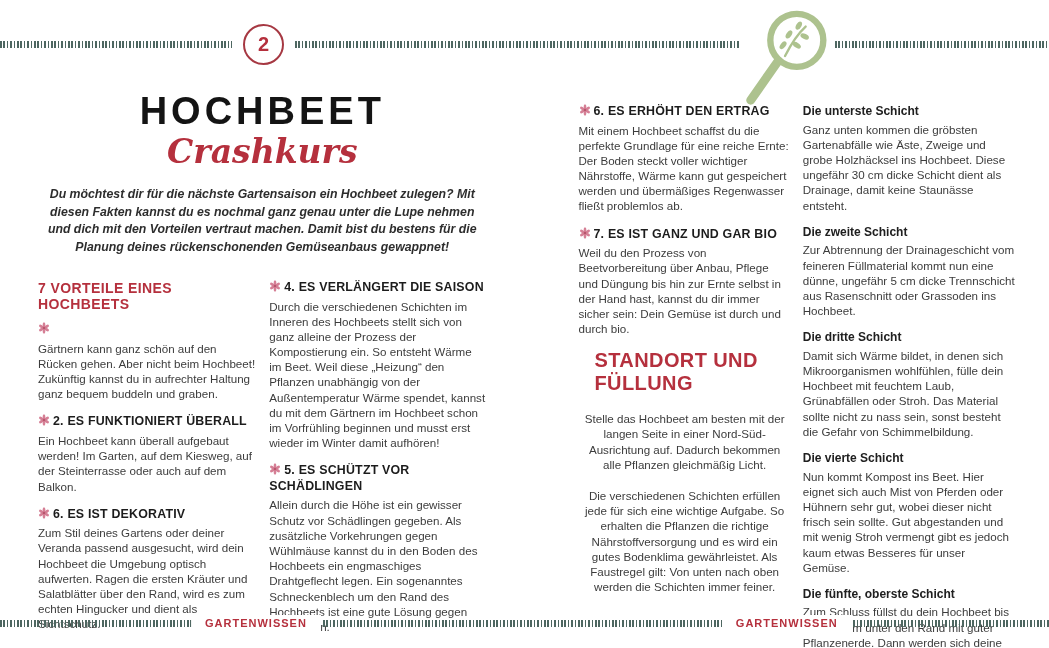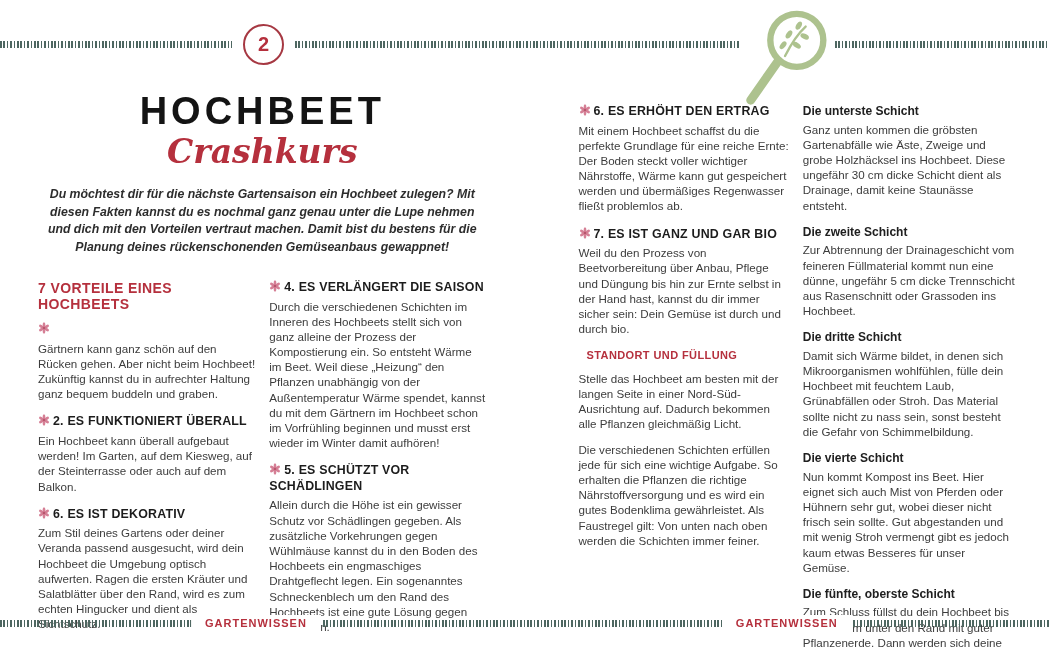--- a/index.html
+++ b/index.html
@@ -48,22 +48,22 @@
   }
   .benefit,.layer,.standort-block{break-inside:avoid-column;-webkit-column-break-inside:avoid;}
   .benefit{margin-bottom:13px;}
   .benefit-title{
     margin:0 0 3px 0;font-size:12.4px;font-weight:bold;color:#1c1c1c;
     line-height:1.25;letter-spacing:.2px;
   }
   .flower{width:12px;height:12px;margin-right:3px;vertical-align:-1px;}
   .body-text{margin:0;font-size:11.6px;line-height:1.31;color:#3c3c3c;}
   .standort-block{margin-top:4px;}
-  .standort-block .red-heading{font-size:11px;margin:6px 0 7px 8px;}
-  .standort-block p{margin:9px 0 10px 0;}
+  .standort-block .red-heading{font-size:20px;margin:6px 0 7px 16px;}
+  .standort-block p{margin:16px 0 10px 0;text-align:center;}
   .layer{margin-bottom:12px;}
   .layer-title{margin:0 0 2px 0;font-size:12px;font-weight:bold;color:#202020;line-height:1.3;}
   
   .footer-rule{position:absolute;left:0;right:0;top:620px;height:7px;
     background:repeating-linear-gradient(90deg,#4e6761 0 1.6px,transparent 1.6px 3.4px);text-align:center;}
   .footer-label{
     position:absolute;top:-5px;transform:translateX(-50%);background:#ffffff;
     padding:0 14px;font-size:11px;font-weight:bold;letter-spacing:1px;
     color:#b5303d;line-height:17px;white-space:nowrap;
   }

